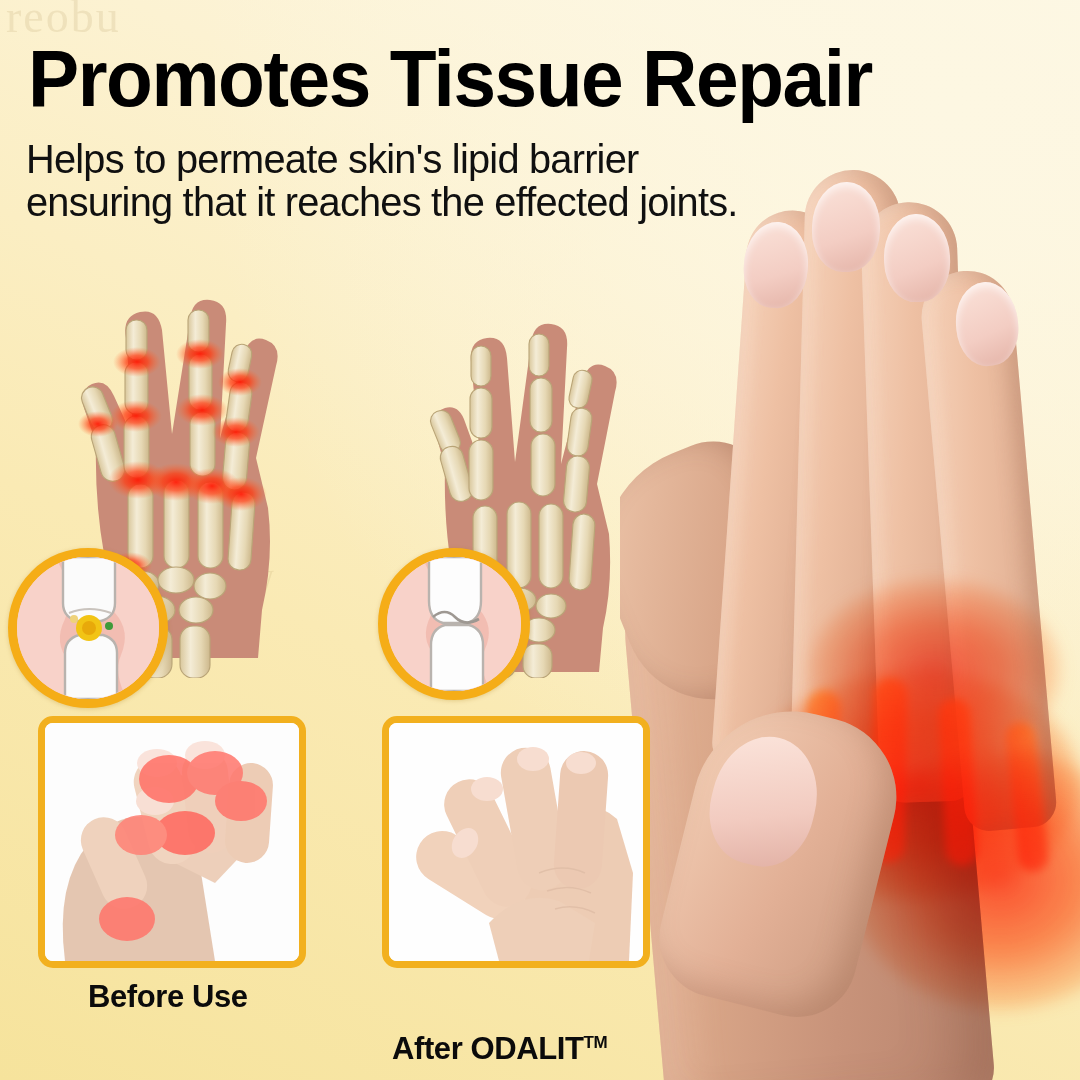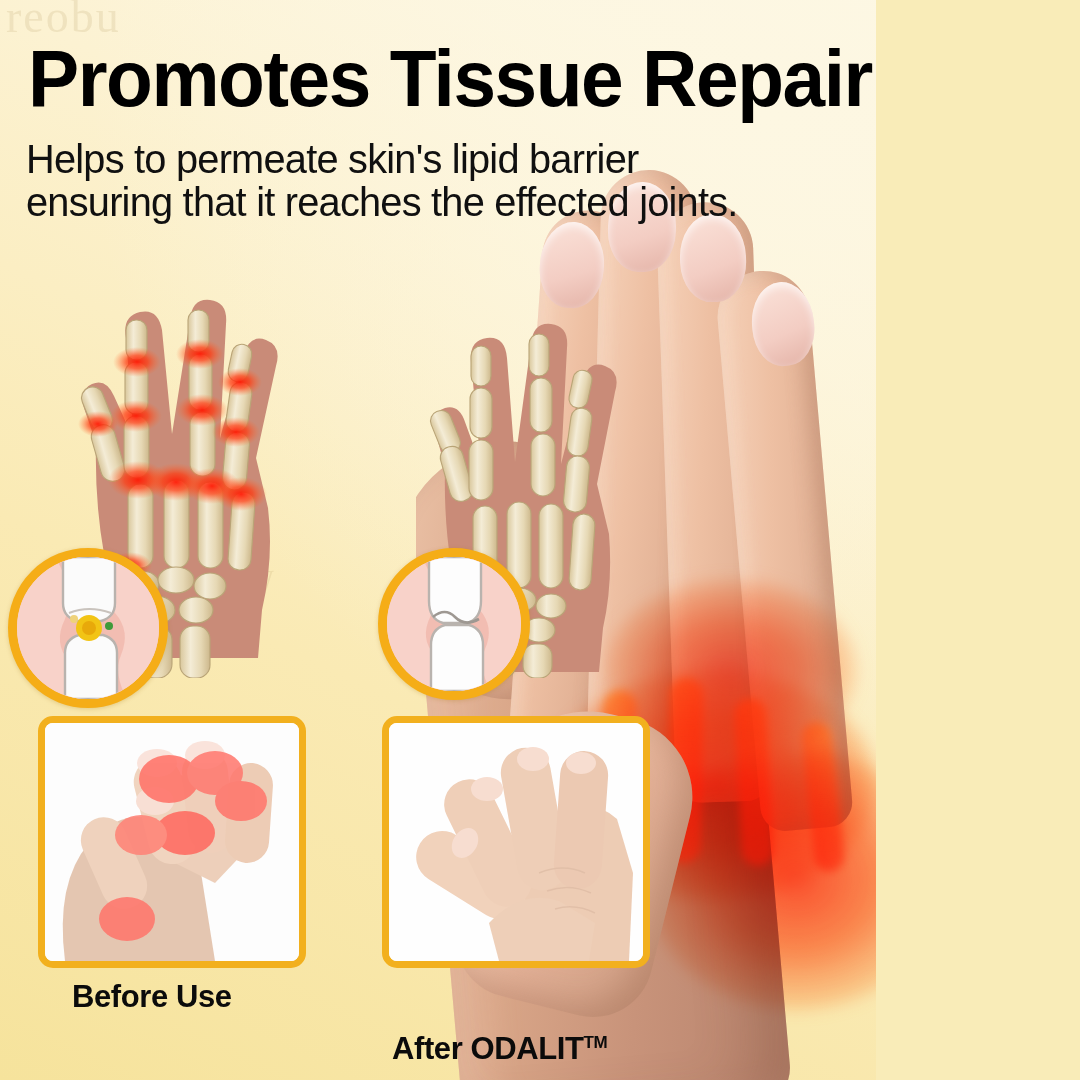--- a/index.html
+++ b/index.html
@@ -5,21 +5,21 @@
 <style>
   * { margin:0; padding:0; box-sizing:border-box; }
   html,body { width:1080px; height:1080px; overflow:hidden; }
   body {
     font-family:"Liberation Sans", sans-serif;
     background:#f9ecb8;
     position:relative;
   }
   #stage {
     position:relative;
-    width:876px; height:1080px;
+    width:1080px; height:1080px;
     overflow:hidden;
     background:
       radial-gradient(circle at 88% 10%, #fdf7e2 0%, rgba(253,247,226,0) 55%),
       linear-gradient(25deg, #f6e39c 0%, #faeab4 38%, #fcf2d2 72%, #fdf8e8 100%);
   }
 
   
   .watermark {
     position:absolute;
     font-family:"Liberation Serif", serif;
@@ -154,21 +154,21 @@
     background:#fff;
     overflow:hidden;
   }
   .card-before { left:38px;  top:716px; width:268px; height:252px; }
   .card-after  { left:382px; top:716px; width:268px; height:252px; }
   .card-caption {
     position:absolute;
     font-size:31px; font-weight:700; color:#0b0b0b;
     letter-spacing:-.4px; white-space:nowrap;
   }
-  .cap-before { left:72px;  top:979px;text-align:center; }
+  .cap-before { left:88px;  top:979px;text-align:center; }
   .cap-after  { left:392px; top:1031px; }
   .cap-after sup { font-size:17px; vertical-align:super; }
 </style>
 </head>
 <body>
 
 <div id="stage">
 
   <div class="watermark wm1">reobu</div>
   <div class="watermark wm2">reobuy</div>

